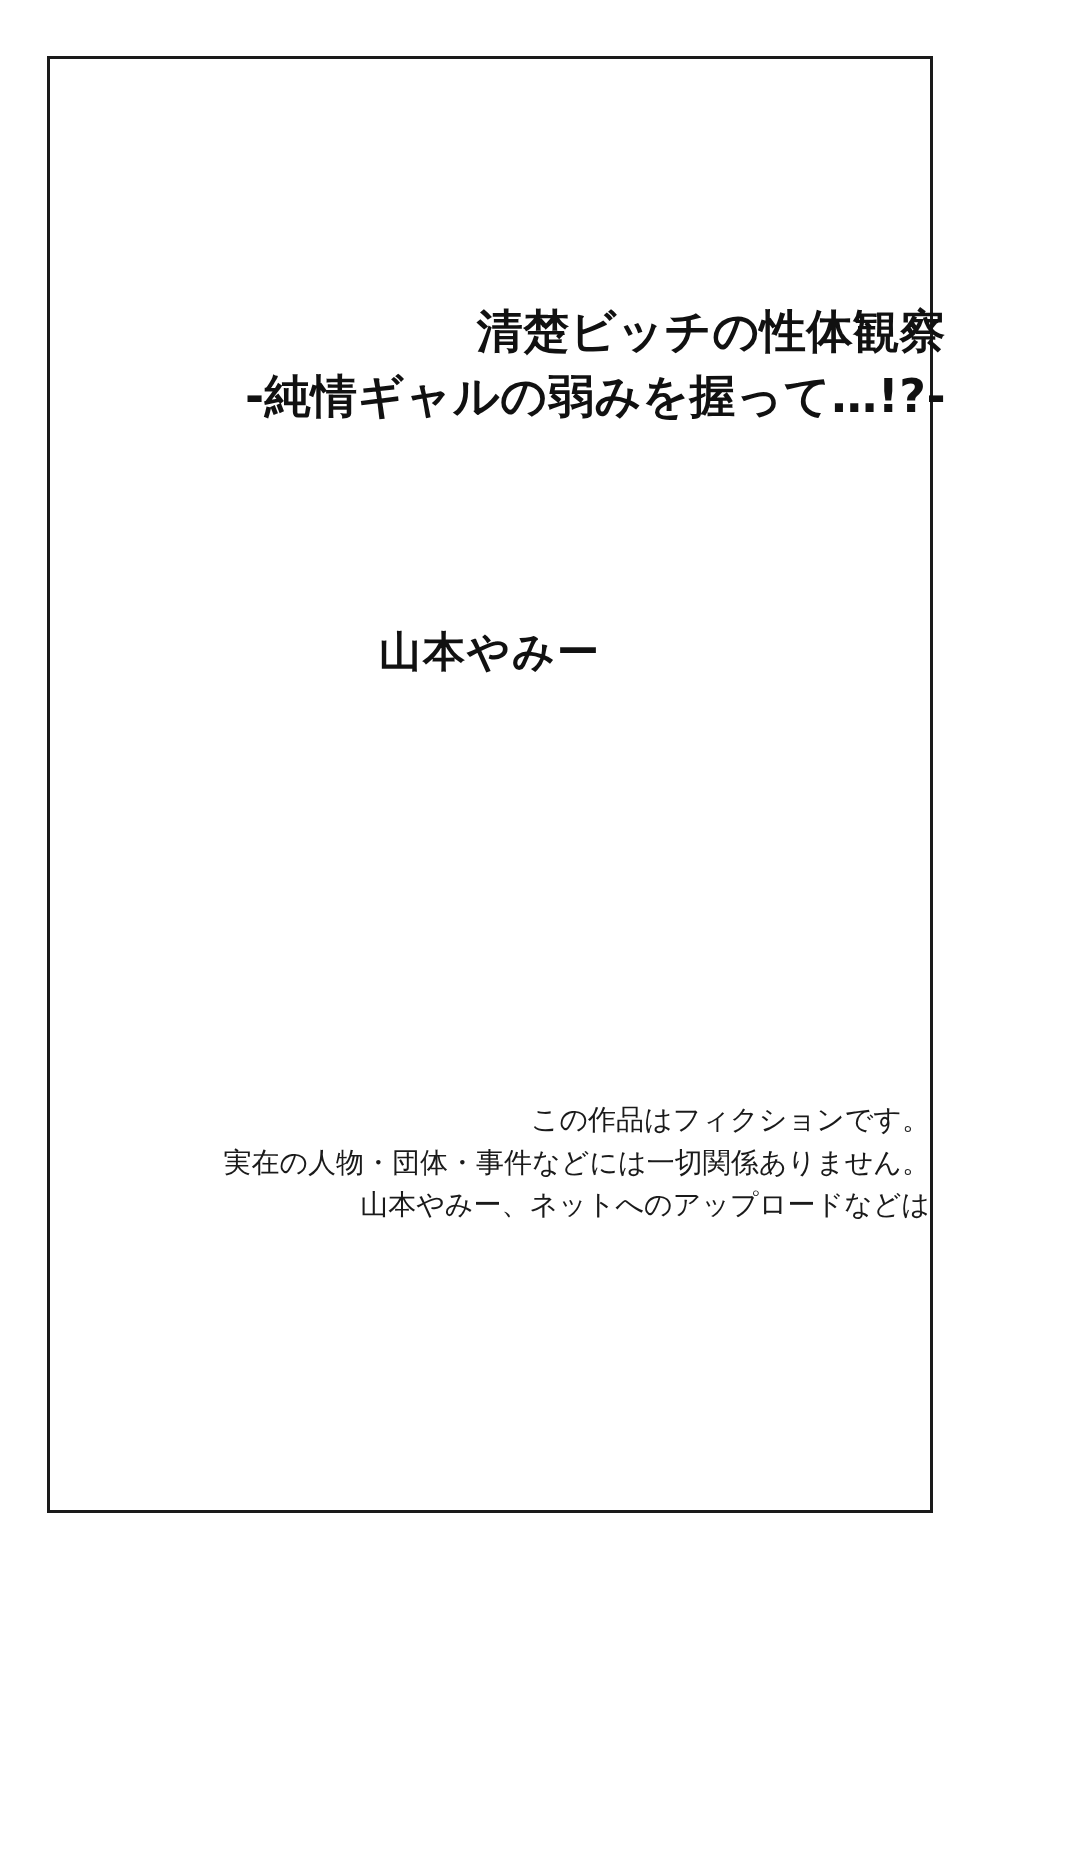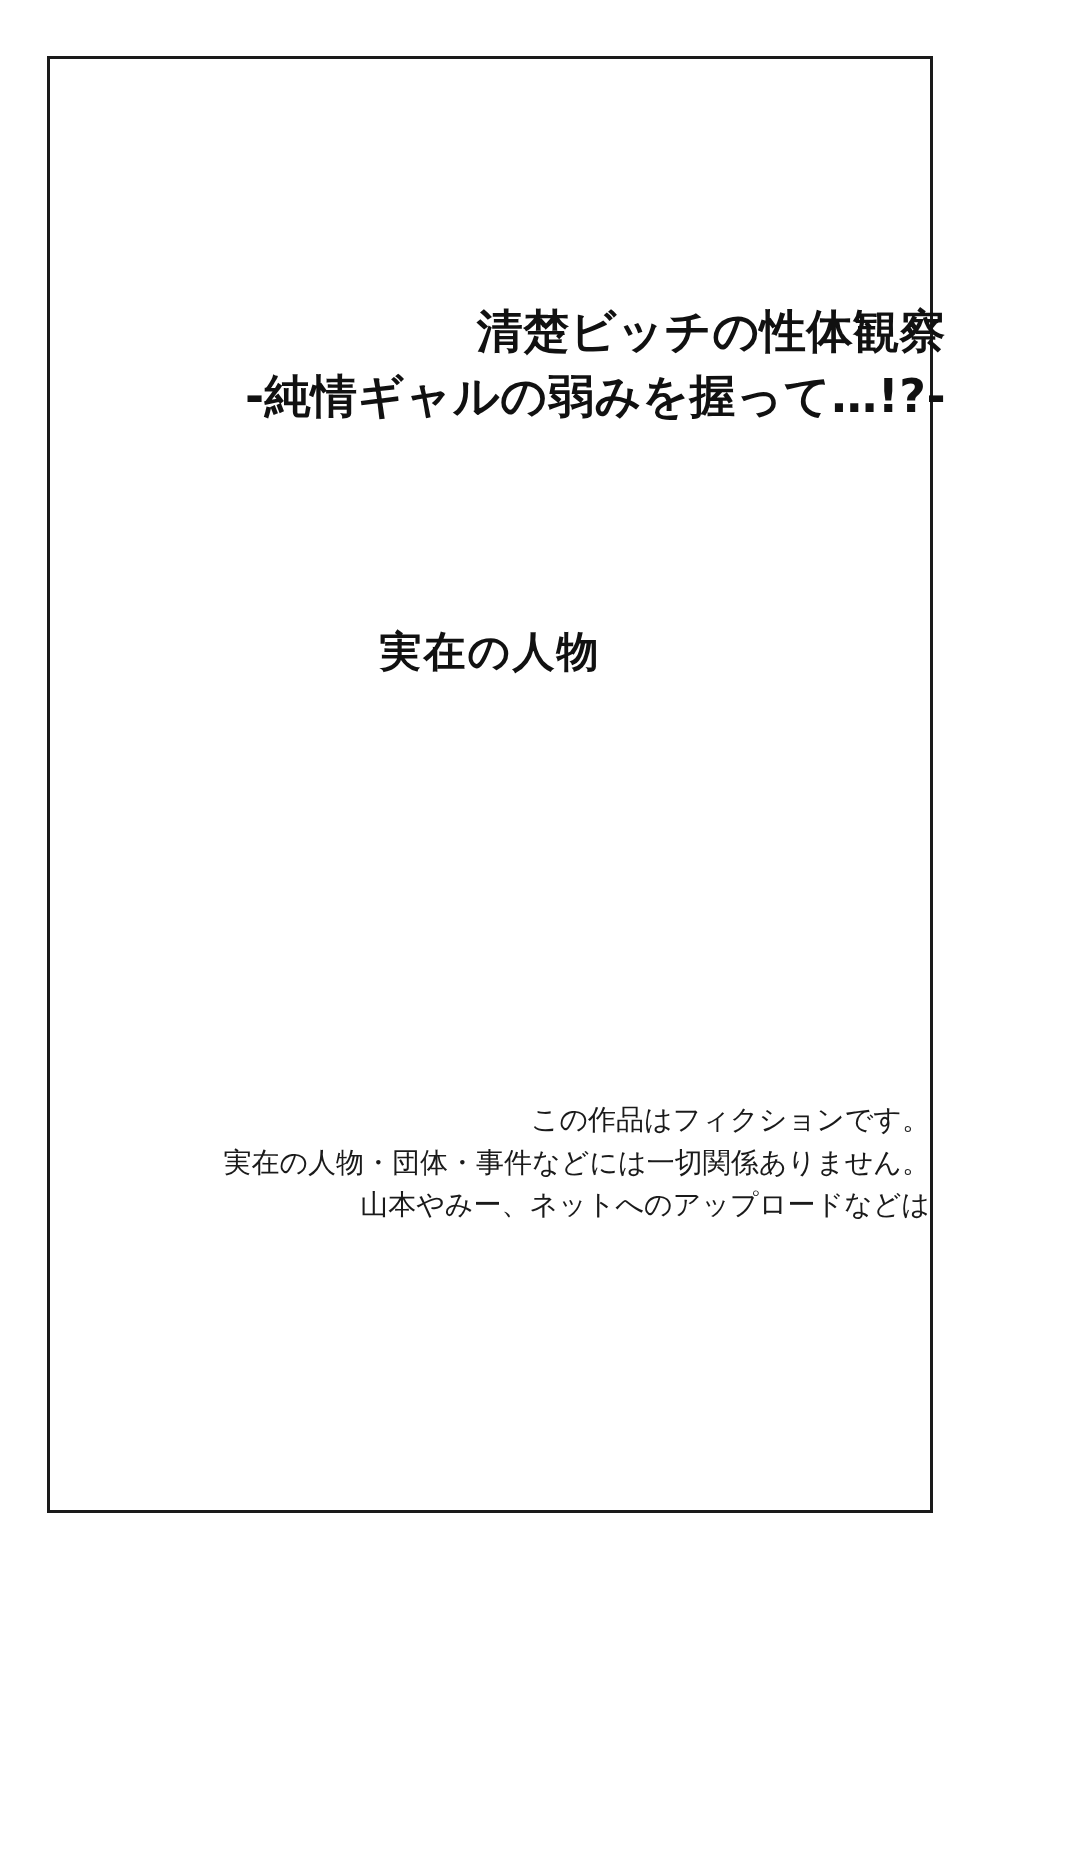--- a/index.html
+++ b/index.html
@@ -82,21 +82,21 @@
 
 <div class="page">
   <div class="frame">
 
     <div class="title-block">
       <div class="title-line">清楚ビッチの性体観察</div>
       <div class="title-line">-純情ギャルの弱みを握って…!?-</div>
     </div>
 
     <div class="author-block">
-      <div class="author-name">実在の人物</div>
+      <div class="author-name">山本やみー</div>
     </div>
 
     <div class="disclaimer-block">
       <div class="disclaimer-line">この作品はフィクションです。</div>
       <div class="disclaimer-line">実在の人物・団体・事件などには一切関係ありません。</div>
       <div class="disclaimer-line">山本やみー、ネットへのアップロードなどは</div>
     </div>
 
   </div>
 </div>

